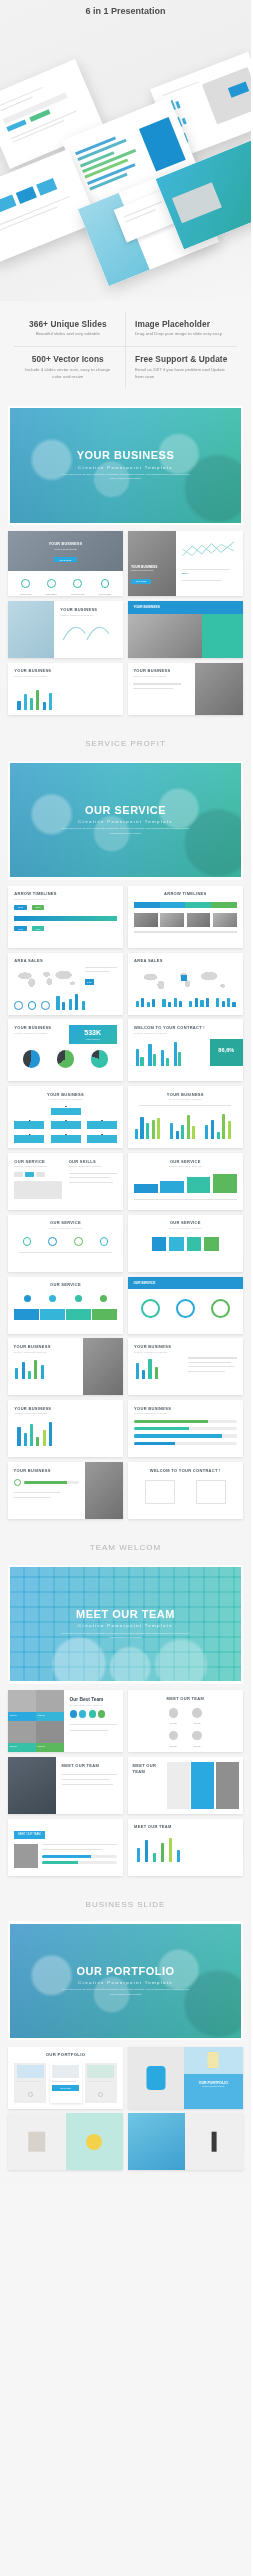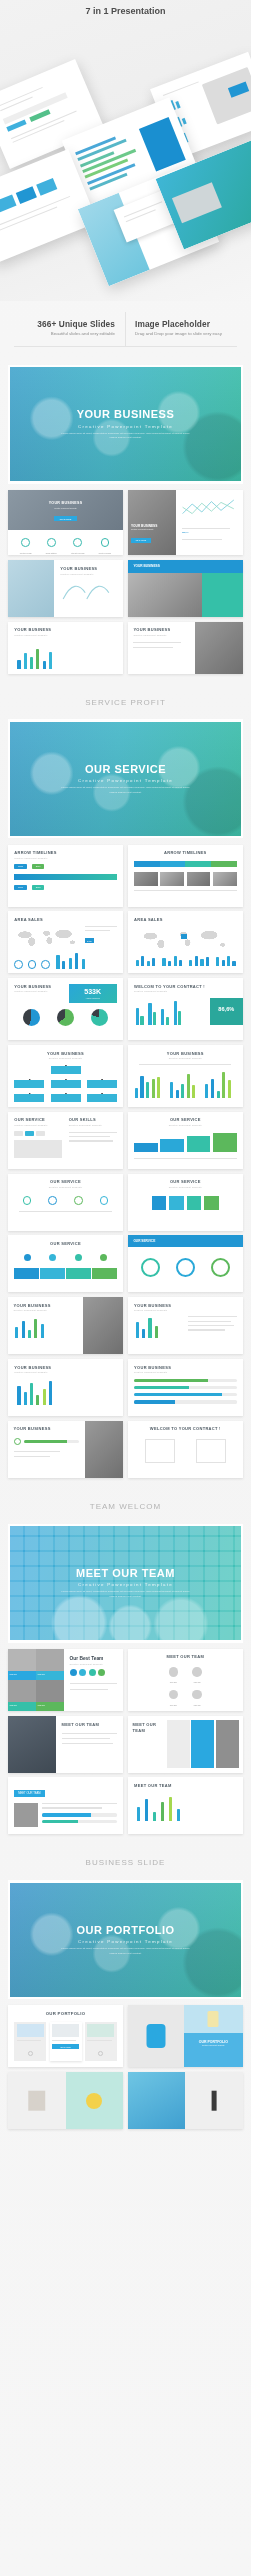--- a/index.html
+++ b/index.html
@@ -25,21 +25,21 @@
   .tealbar { position:absolute; background:linear-gradient(90deg,#3fb6d6,#35c0a8); }
   .bluebox{ position:absolute; background:#2196d3; }
   .greenbox{ position:absolute; background:#5cb85c; }
   .graybox{ position:absolute; background:#d9d9d9; }
   .ln { position:absolute; background:#e2e2e2; height:1.2px; }
 
   
   .features { width:251px; padding:11px 14.3px 17.5px; }
   .frow { display:flex; }
   .fcell { width:50%; padding:7.1px 6.3px 8px; }
-  .fcell.l { text-align:right; border-right:0.8px solid #e3e3e3; padding-right:9.5px;}
+  .fcell.l { text-align:center; border-right:0.8px solid #e3e3e3; padding-right:9.5px;}
   .fcell.r { text-align:left; padding-left:9.5px;}
   .frow.top .fcell { border-bottom:0.8px solid #e3e3e3; }
   .ftitle { font-size:8.3px; font-weight:bold; color:#4a4a4a; letter-spacing:0.1px; }
   .fdesc { font-size:4.4px; color:#8e8e8e; line-height:1.55; margin-top:2.4px; }
 
   
   .seclabel { text-align:center; font-size:8px; letter-spacing:1px; color:#b4b4b4; padding:24px 0 12.7px; font-weight:normal; }
 
   
   .banner { position:relative; margin:0 8px; height:83px; overflow:hidden; background:#ffffff; padding:2.4px; }
@@ -105,21 +105,21 @@
   .progress i { position:absolute; left:0; top:0; bottom:0; display:block; }
   .orgnode { background:#35b5d8; color:#fff; font-size:1.9px; text-align:center; padding:3.2px 1.6px 2.4px; position:relative; }
   .orgnode:before{ content:"••"; position:absolute; top:-3.2px; left:50%; transform:translateX(-50%); font-size:4px; color:#2b2b2b; letter-spacing:-0.8px;}
 </style>
 </head>
 <body>
 
 <div class="page">
 
   <div class="hero">
-    <div class="hero-sub">7 in 1 Presentation</div>
+    <div class="hero-sub">6 in 1 Presentation</div>
 
     <div class="mock" style="left:-9.5px; top:76px; width:103px; height:76px; transform:rotate(-23deg);">
       <div class="mk-inner">
         <div class="ln" style="left:14.3px; top:12.7px; width:48px;"></div>
         <div class="ln" style="left:14.3px; top:17.5px; width:35px;"></div>
         <div class="graybox" style="left:12.7px; top:27px; width:68px; height:6.3px; background:#eee;"></div>
         <div class="bluebox" style="left:12.7px; top:36px; width:20.6px; height:4.8px; background:#3fb0dd;"></div>
         <div class="greenbox" style="left:38px; top:36px; width:20.6px; height:4.8px; background:#54c08a;"></div>
         <div class="ln" style="left:12.7px; top:48px; width:71px;"></div>
         <div class="ln" style="left:12.7px; top:52px; width:56px;"></div>
@@ -186,20 +186,30 @@
     <div class="frow top">
       <div class="fcell l">
         <div class="ftitle">366+ Unique Slides</div>
         <div class="fdesc">Beautiful slides and very editable</div>
       </div>
       <div class="fcell r">
         <div class="ftitle">Image Placeholder</div>
         <div class="fdesc">Drag and Drop your image to slide very easy</div>
       </div>
     </div>
+    <div class="frow">
+      <div class="fcell l">
+        <div class="ftitle">500+ Vector Icons</div>
+        <div class="fdesc">Include 4 slides vector icon, easy to change color and resize</div>
+      </div>
+      <div class="fcell r">
+        <div class="ftitle">Free Support &amp; Update</div>
+        <div class="fdesc">Email us 24/7 if you have problem and Update Item soon</div>
+      </div>
+    </div>
   </div>
 
   <div class="banner tall">
     <div class="banner-in">
       <div class="banner-txt">
         <div class="bt-title">YOUR BUSINESS</div>
         <div class="bt-sub">Creative Powerpoint Template</div>
         <div class="bt-body">Lorem ipsum dolor sit amet, consectetuer adipiscing elit sed diam nonummy nibh euismod tincidunt ut laoreet dolore magna aliquam erat volutpat.</div>
       </div>
     </div>

